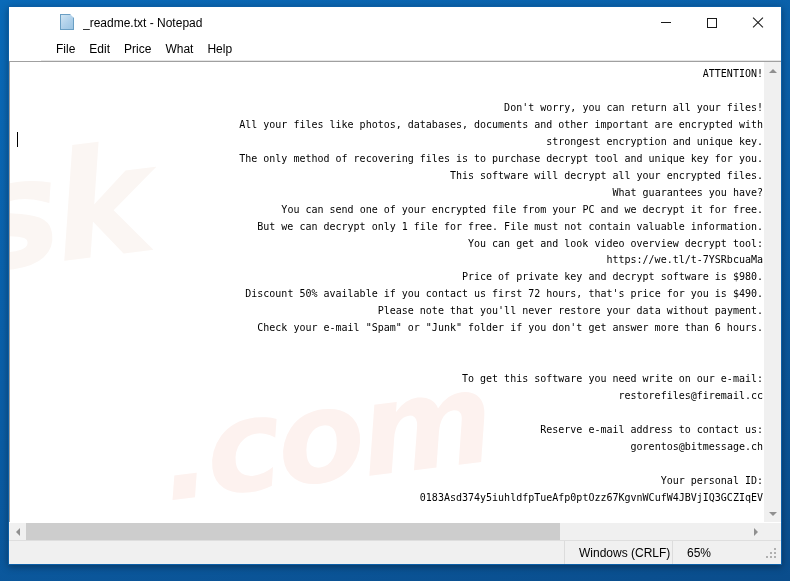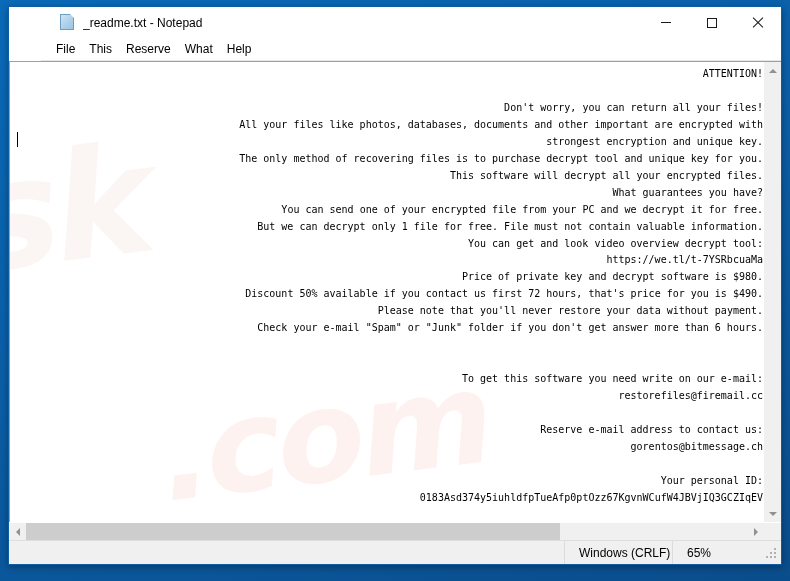--- a/index.html
+++ b/index.html
@@ -345,22 +345,22 @@
         <span class="glyph-max"></span>
       </button>
       <button class="win-btn close">
         <span class="glyph-close"></span>
       </button>
     </div>
   </div>
 
   <div class="menubar">
     <div class="menu-item">File</div>
-    <div class="menu-item">This</div>
-    <div class="menu-item">Reserve</div>
+    <div class="menu-item">Edit</div>
+    <div class="menu-item">Price</div>
     <div class="menu-item">What</div>
     <div class="menu-item">Help</div>
   </div>
 
   <div class="editor-wrap">
     <div class="editor-row">
 
       <div class="text-area">
         <div class="watermark2">sk</div>
         <div class="watermark">.com</div>

